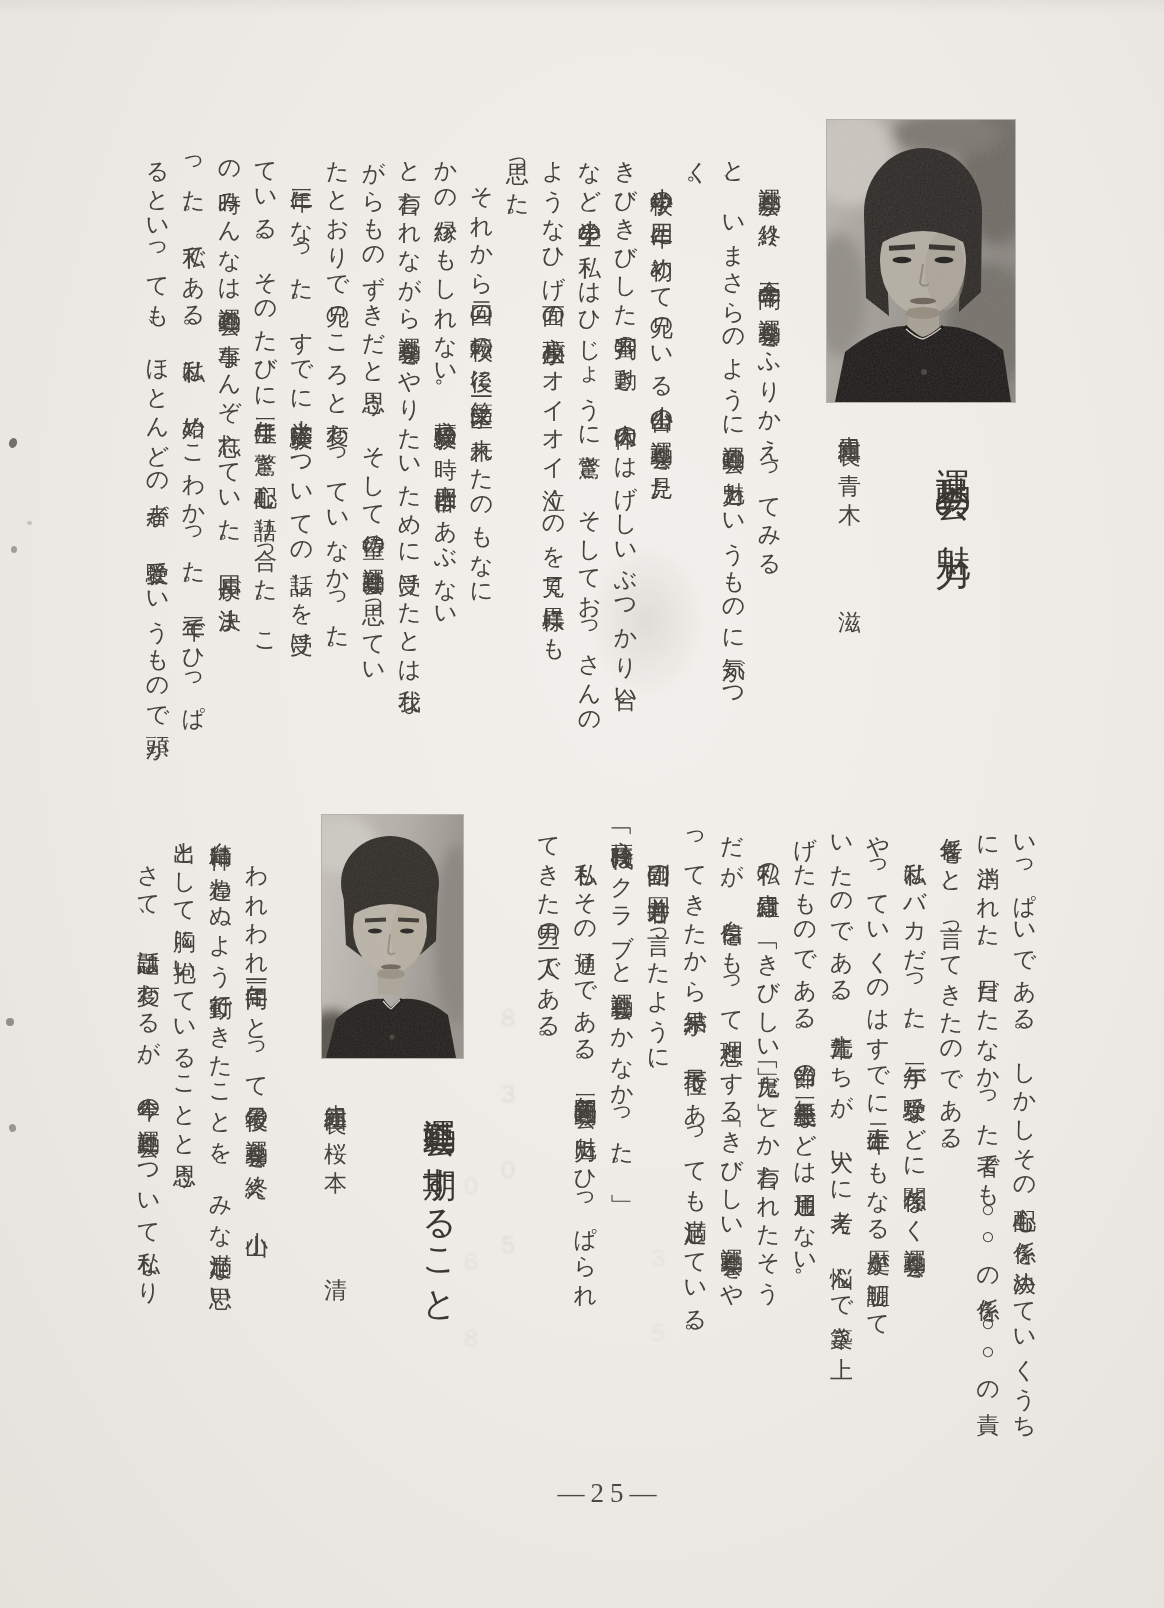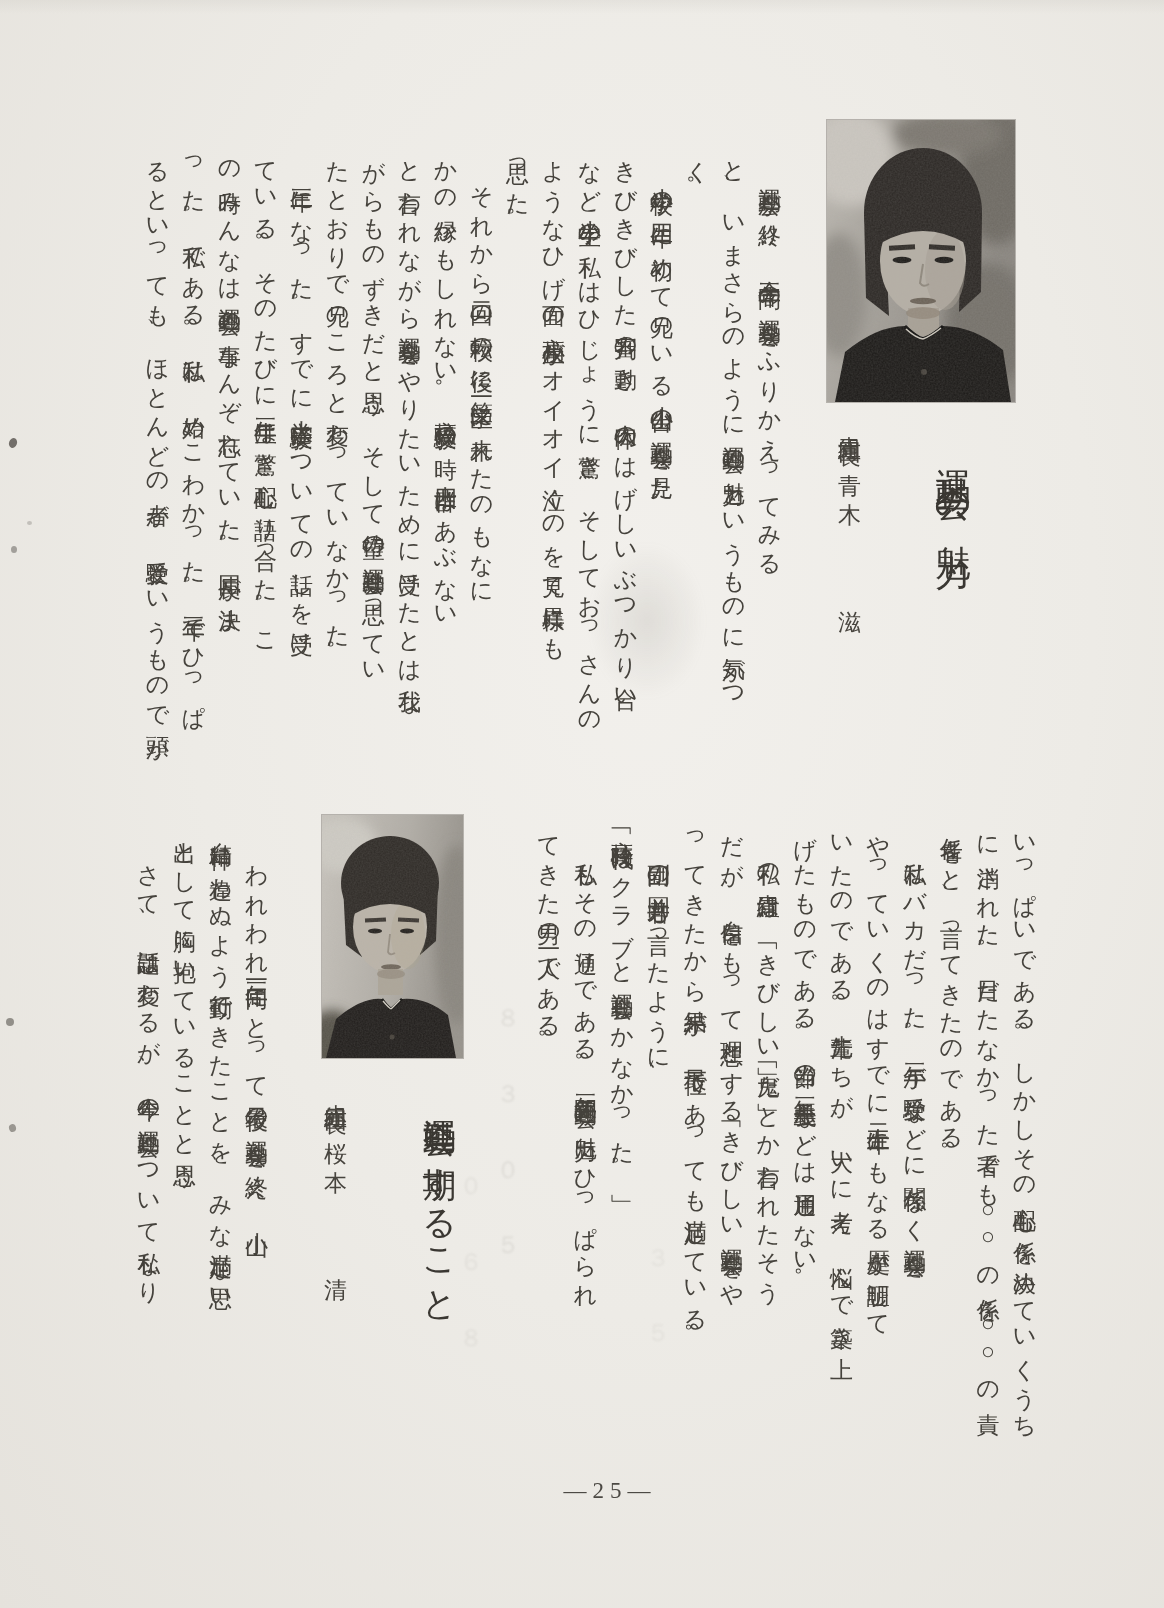--- a/index.html
+++ b/index.html
@@ -42,21 +42,21 @@
   .photo{
     position:absolute;
     box-shadow:0 0 0 1px rgba(110,106,100,.45), 0 0 6px rgba(90,86,80,.25) inset;
     background:#a5a19a;
   }
   #photo1{left:827px;top:120px;width:188px;height:282px;}
   #photo2{left:322px;top:815px;width:141px;height:243px;}
   .photo svg{display:block;}
   #pageno{
     position:absolute;left:540px;top:1478px;width:140px;
-    font-size:23px;letter-spacing:6px;color:#4c4944;text-align:center;
+    font-size:27px;letter-spacing:6px;color:#4c4944;text-align:center;
   }
   .speck{position:absolute;background:#4b4742;border-radius:50%;}
   #speck1{left:9px;top:438px;width:8px;height:10px;opacity:.75;transform:rotate(20deg);}
   #speck2{left:11px;top:546px;width:6px;height:7px;opacity:.45;}
   #speck3{left:6px;top:1018px;width:8px;height:8px;opacity:.55;}
   #speck4{left:9px;top:1124px;width:7px;height:8px;opacity:.5;transform:rotate(-15deg);}
   #speck5{left:27px;top:521px;width:5px;height:4px;opacity:.25;}
   .ghost{
     position:absolute;writing-mode:vertical-rl;text-orientation:upright;
     color:#807d76;filter:blur(1.2px);white-space:pre;

